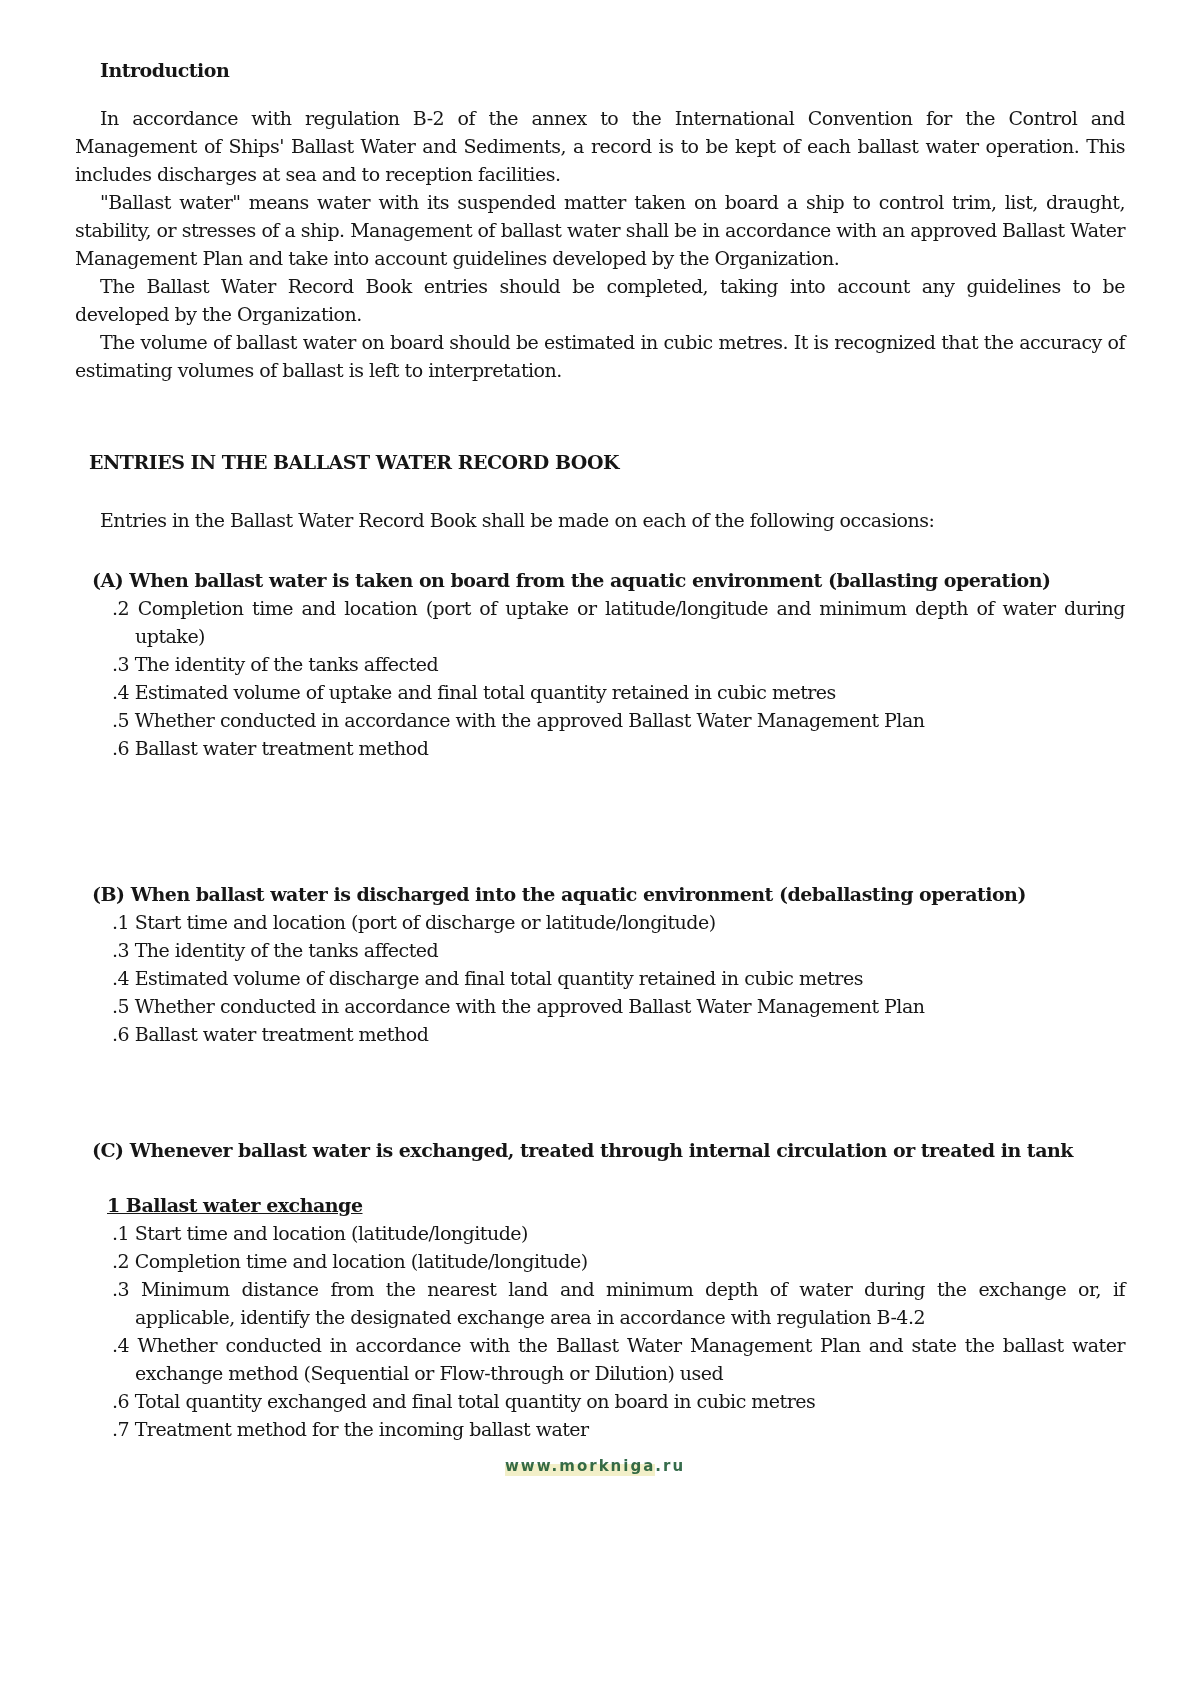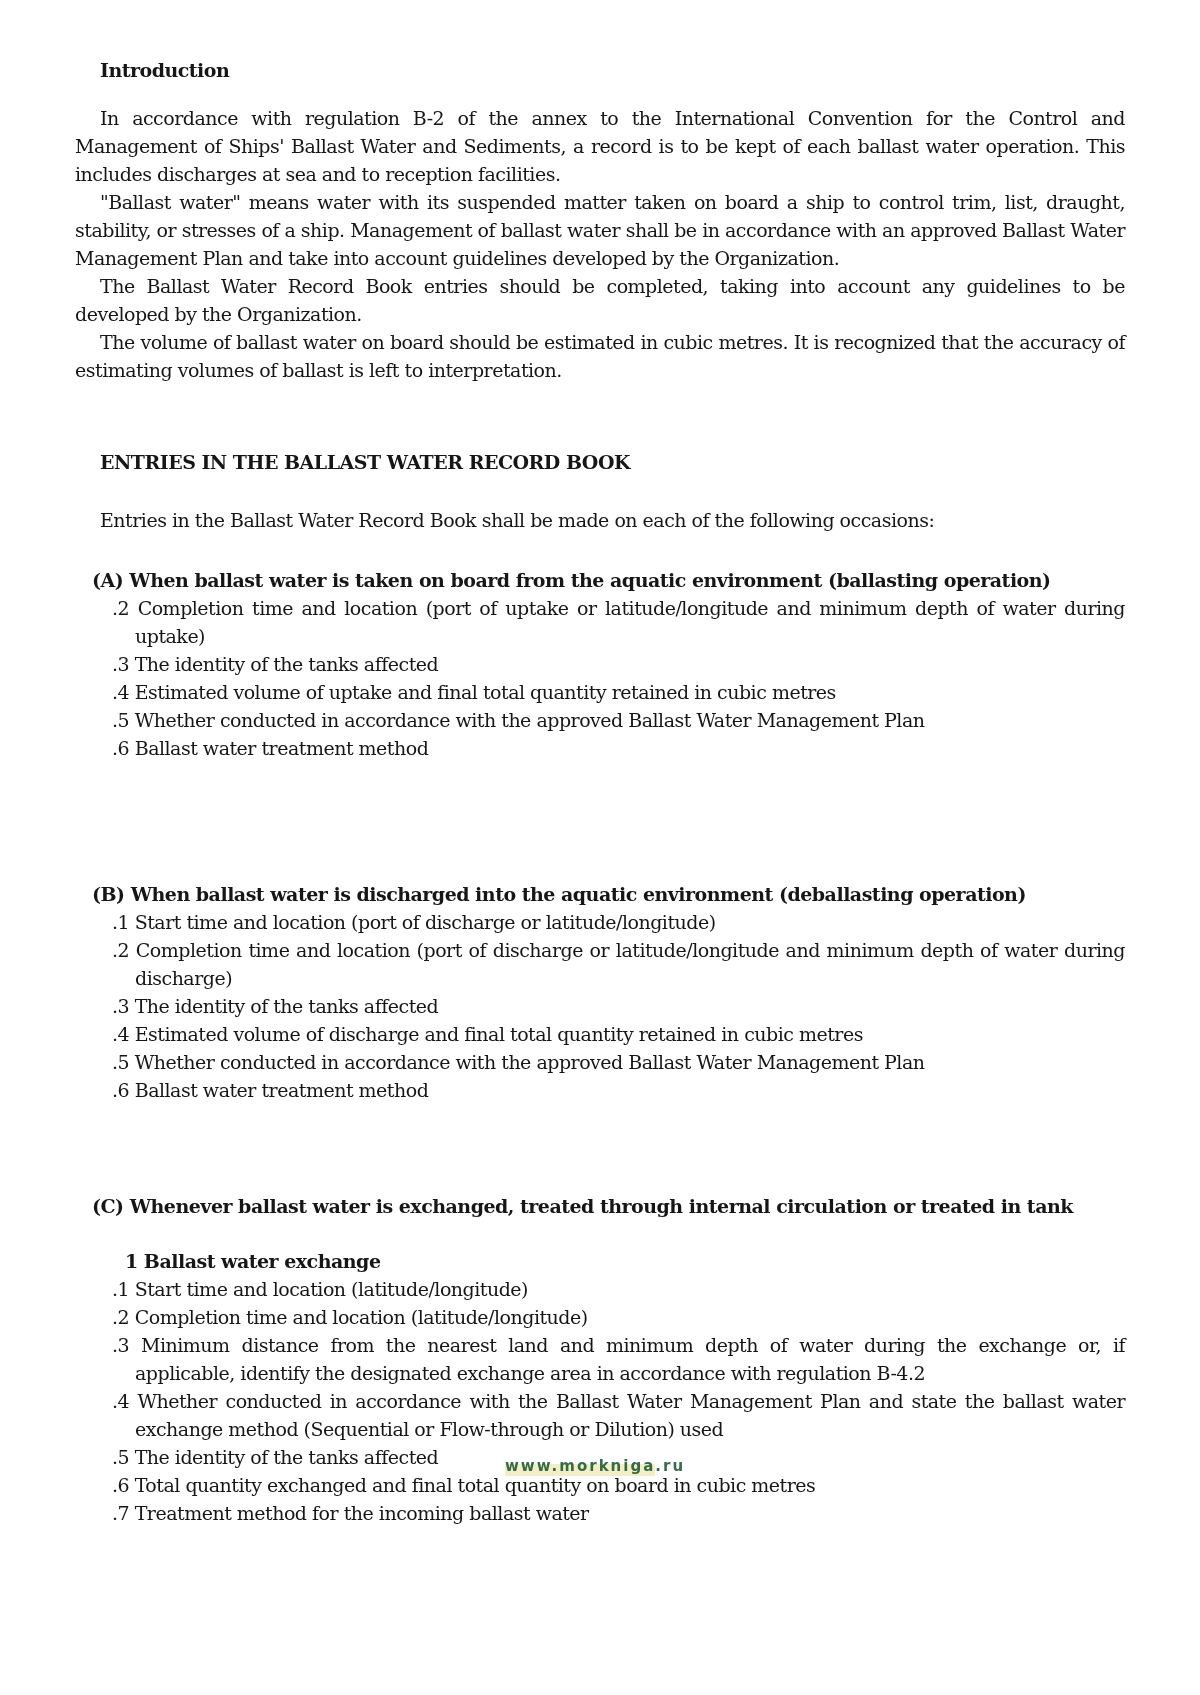--- a/index.html
+++ b/index.html
@@ -35,41 +35,42 @@
     margin-left: 25px;
   }
   .intro-heading { margin-top: 0; }
   .para {
     text-align: justify;
     text-indent: 25px;
   }
   .para-first { margin-top: 20px; }
   .entries-heading {
     font-weight: bold;
-    margin-left: 25px;
+    margin-left: 14px;
     margin-top: 64px;
   }
   .entries-intro {
     text-align: justify;
     text-indent: 25px;
     margin-top: 30px;
   }
   .section-title {
     font-weight: bold;
     text-align: justify;
     padding-left: 60px;
     text-indent: -43px;
   }
   .section-a-title { margin-top: 32px; }
   .section-b-title { margin-top: 118px; }
   .section-c-title { margin-top: 88px; }
   .sub-title {
     font-weight: bold;
-    margin-left: 50px;
+    margin-left: 32px;
     margin-top: 27px;
+    text-decoration: underline;
   }
   .item {
     text-align: justify;
     padding-left: 60px;
     text-indent: -23px;
   }
   .watermark {
     position: absolute;
     left: 505px;
     top: 1452px;
@@ -118,33 +119,31 @@
       <p class="item">.2 Completion time and location (port of uptake or latitude/longitude and minimum depth of water during uptake)</p>
       <p class="item">.3 The identity of the tanks affected</p>
       <p class="item">.4 Estimated volume of uptake and final total quantity retained in cubic metres</p>
       <p class="item">.5 Whether conducted in accordance with the approved Ballast Water Management Plan</p>
       <p class="item">.6 Ballast water treatment method</p>
     </div>
 
     <p class="section-title section-b-title">(B) When ballast water is discharged into the aquatic environment (deballasting operation)</p>
     <div>
       <p class="item">.1 Start time and location (port of discharge or latitude/longitude)</p>
-      <p class="item">.2 Completion time and location (port of discharge or latitude/longitude and minimum depth of water during discharge)</p>
       <p class="item">.3 The identity of the tanks affected</p>
       <p class="item">.4 Estimated volume of discharge and final total quantity retained in cubic metres</p>
       <p class="item">.5 Whether conducted in accordance with the approved Ballast Water Management Plan</p>
       <p class="item">.6 Ballast water treatment method</p>
     </div>
 
     <p class="section-title section-c-title">(C) Whenever ballast water is exchanged, treated through internal circulation or treated in tank</p>
     <p class="sub-title">1 Ballast water exchange</p>
     <div>
       <p class="item">.1 Start time and location (latitude/longitude)</p>
       <p class="item">.2 Completion time and location (latitude/longitude)</p>
       <p class="item">.3 Minimum distance from the nearest land and minimum depth of water during the exchange or, if applicable, identify the designated exchange area in accordance with regulation B-4.2</p>
       <p class="item">.4 Whether conducted in accordance with the Ballast Water Management Plan and state the ballast water exchange method (Sequential or Flow-through or Dilution) used</p>
-      <p class="item">.5 The identity of the tanks affected</p>
       <p class="item">.6 Total quantity exchanged and final total quantity on board in cubic metres</p>
       <p class="item">.7 Treatment method for the incoming ballast water</p>
     </div>
 
   </div>
 </div>
 
 </body></html>

